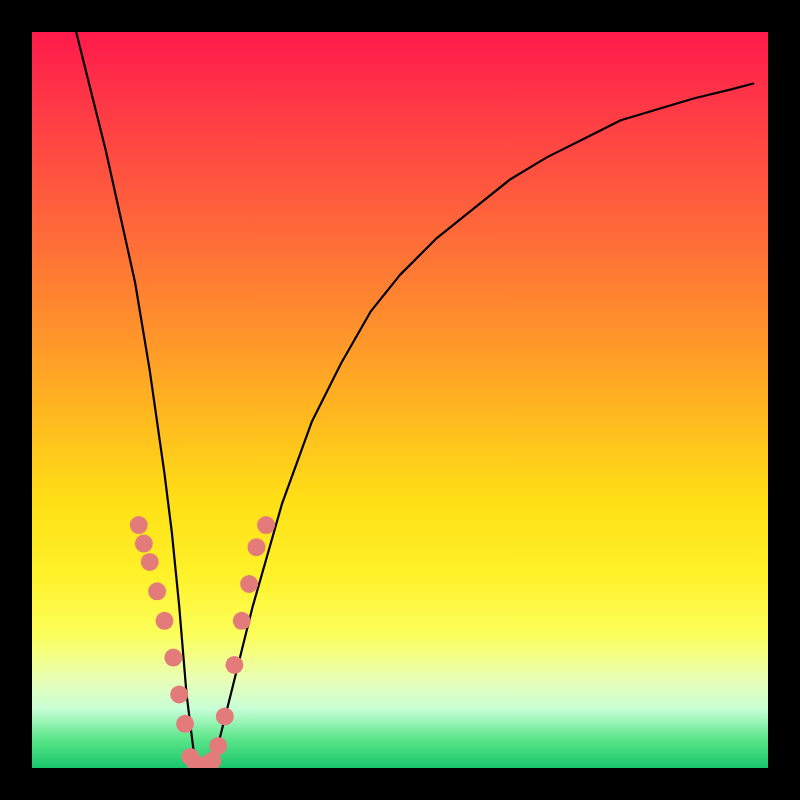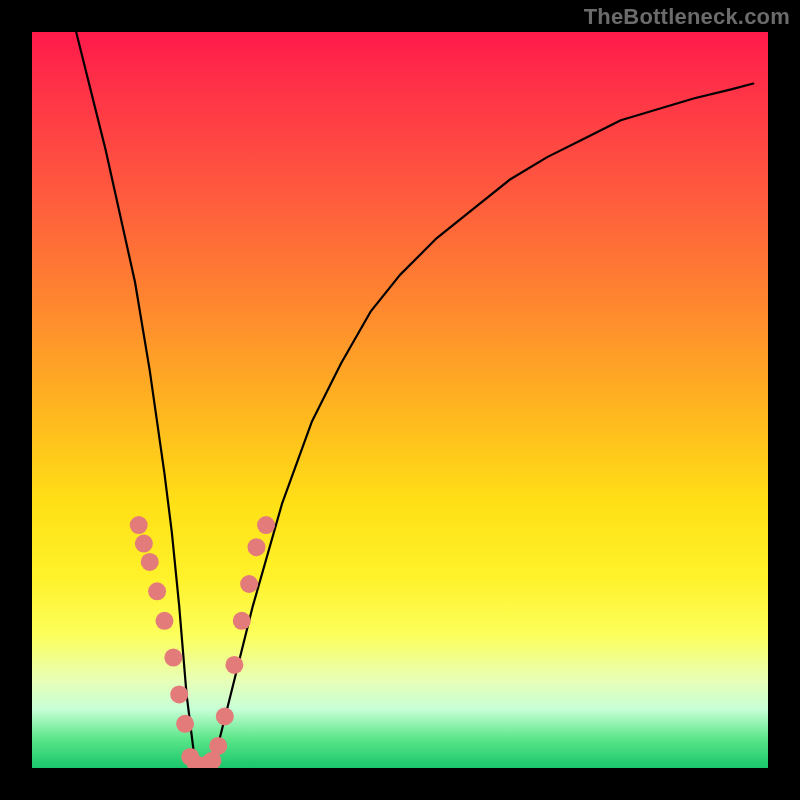--- a/index.html
+++ b/index.html
@@ -86,14 +86,13 @@
           <circle cx="186.21" cy="713.92" r="9" fill="#e47b7b"></circle>
           <circle cx="192.83" cy="684.48" r="9" fill="#e47b7b"></circle>
           <circle cx="202.40" cy="632.96" r="9" fill="#e47b7b"></circle>
           <circle cx="209.76" cy="588.80" r="9" fill="#e47b7b"></circle>
           <circle cx="217.12" cy="552.00" r="9" fill="#e47b7b"></circle>
           <circle cx="224.48" cy="515.20" r="9" fill="#e47b7b"></circle>
           <circle cx="234.05" cy="493.12" r="9" fill="#e47b7b"></circle>
         </g>
     </svg>
   </div>
-  <div class="watermark">TheBottleneck.com</div>
 </div>
 
 </body></html>

